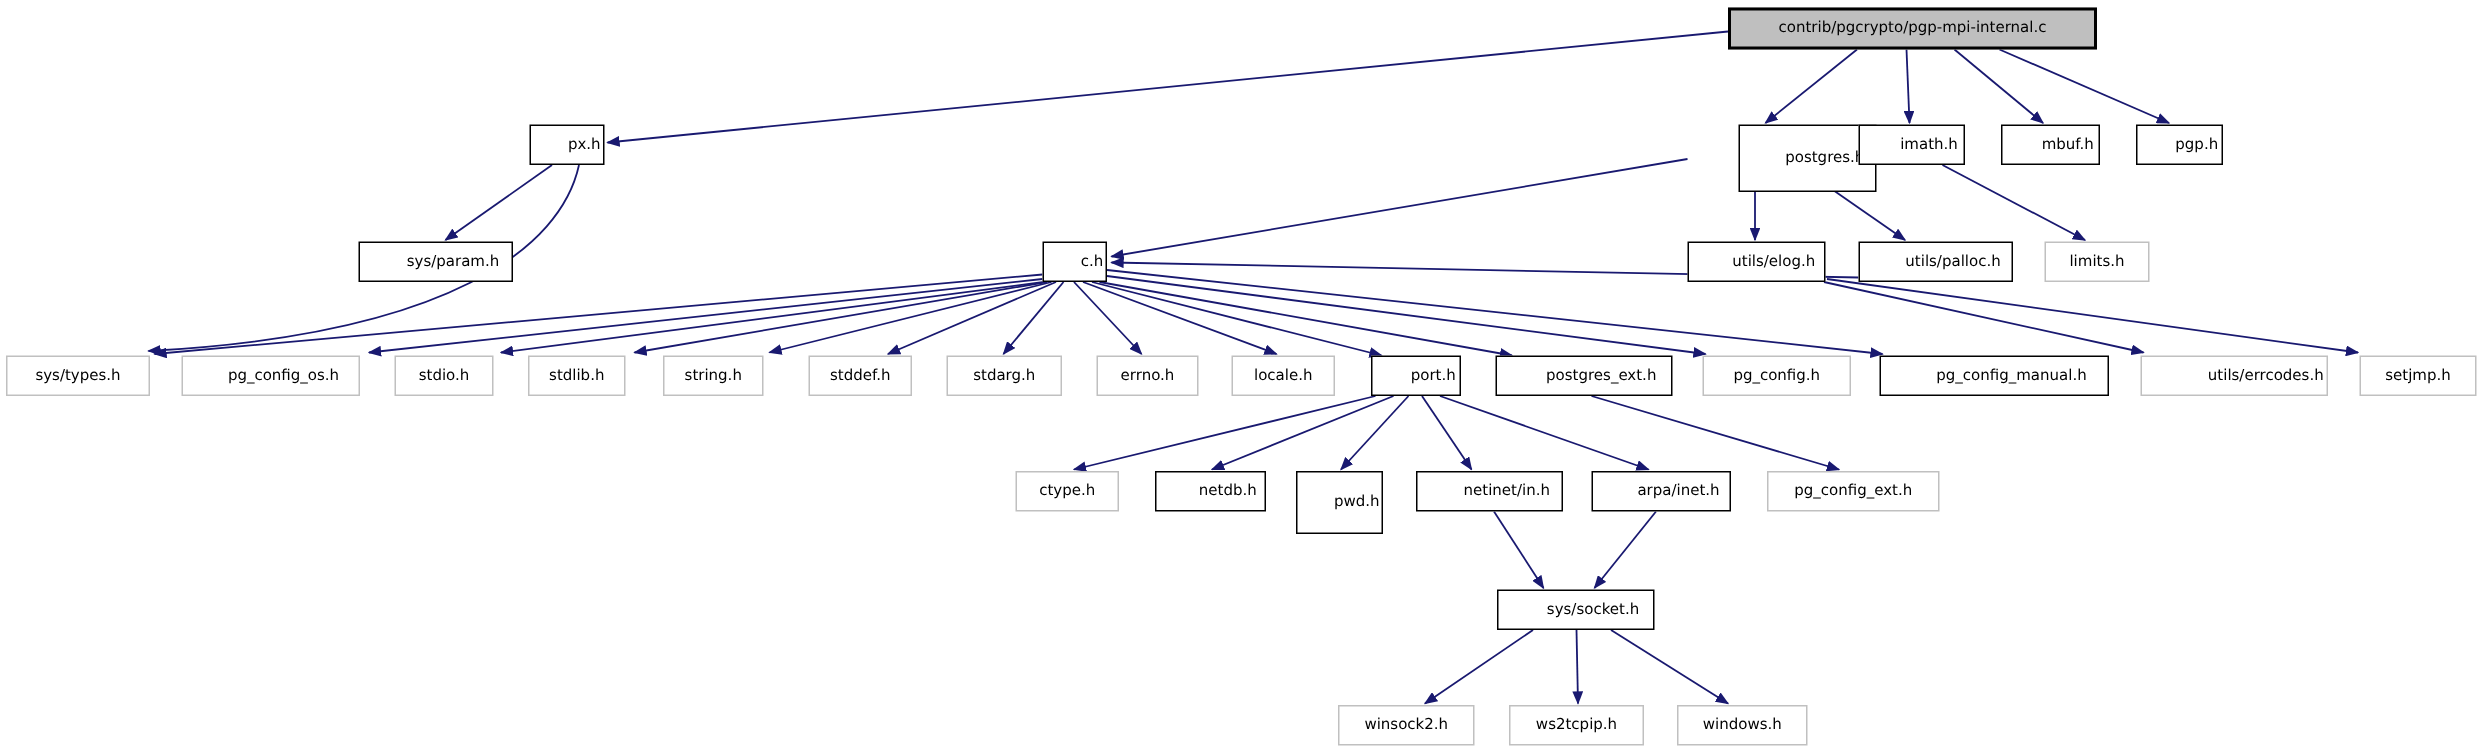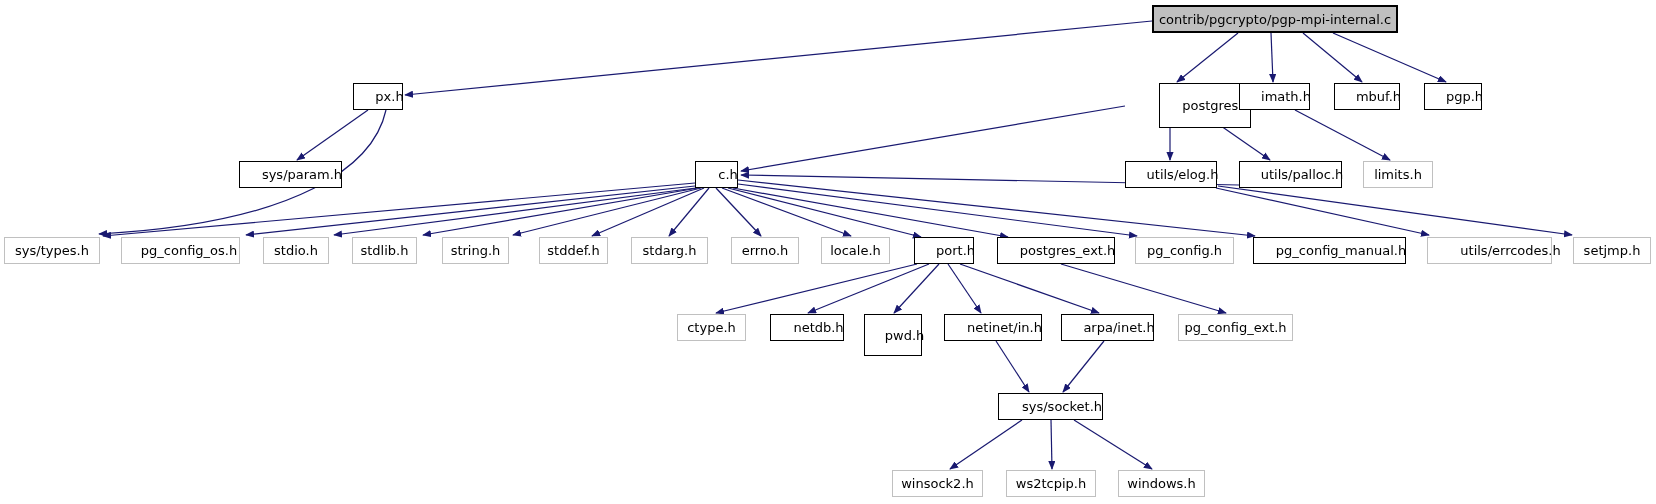--- a/index.html
+++ b/index.html
@@ -1,21 +1,21 @@
 <!DOCTYPE html>
 <html><head>
 <meta charset="utf-8">
 <style>
   html,body{margin:0;padding:0;background:#ffffff;}
   #stage{position:relative;width:1656px;height:504px;background:#ffffff;
          font-family:"DejaVu Sans","Liberation Sans",sans-serif;overflow:hidden;}
   #edges{position:absolute;left:0;top:0;width:1656px;height:504px;}
   .node{position:absolute;box-sizing:border-box;background:#ffffff;
         display:flex;align-items:center;justify-content:center;
-        font-size:13px;color:#000;white-space:nowrap;line-height:1;}
+        font-size:10px;color:#000;white-space:nowrap;line-height:1;}
   .node.documented{border:1.5px solid #000000;padding-left:23px;}
   .node.external{border:1px solid #c0c0c0;}
   .node.root{border:2px solid #000000;background:#bfbfbf;}
   .edge{fill:none;stroke:#191970;stroke-width:1.2px;}
 </style>
 </head>
 <body>
 
 <div id="stage">
   <svg id="edges" width="1656" height="504" viewBox="0 0 1656 504" xmlns="http://www.w3.org/2000/svg">

